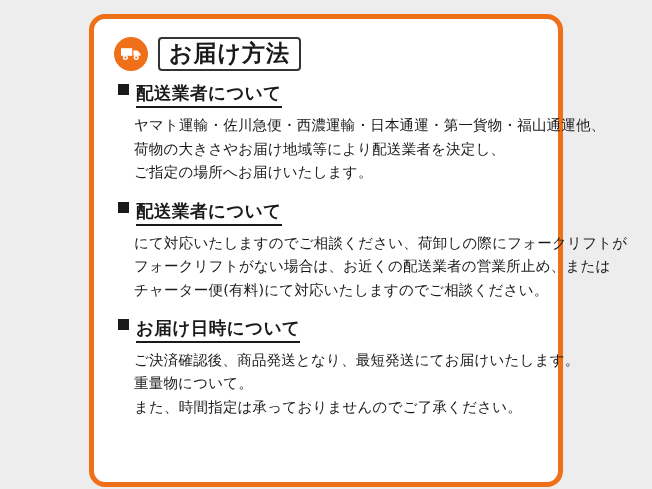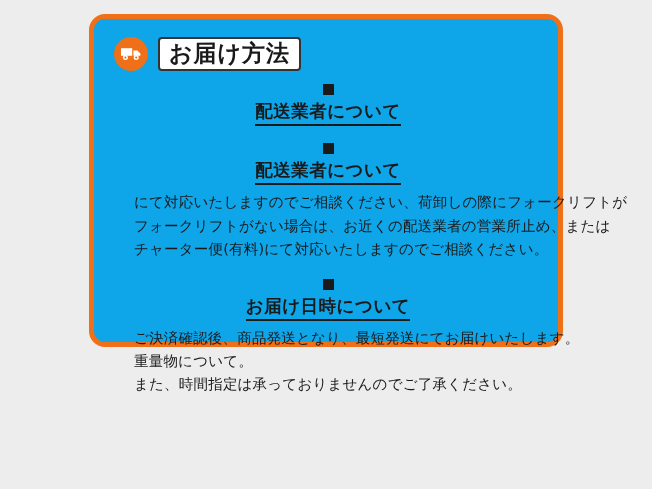--- a/index.html
+++ b/index.html
@@ -19,23 +19,23 @@
     width: 652px;
     height: 489px;
     background: #ededed;
   }
 
   .card {
     position: absolute;
     left: 89px;
     top: 14px;
     width: 474px;
-    height: 333px;
+    height: 473px;
     box-sizing: border-box;
-    background: #0ea5e9;
+    background: #ffffff;
     border: 5px solid #ef7018;
     border-radius: 16px;
   }
 
   .card-inner {
     padding: 16px 20px 10px 18px;
   }
 
   
   .title-row {
@@ -73,24 +73,23 @@
   }
 
   
   .section {
     margin: 0 0 16px 0;
   }
   .section:last-child { margin-bottom: 10px; }
 
   .section-head {
     display: flex;
-    align-items: center;
+    align-items: flex-start;
     gap: 7px;
     margin: 0 0 6px 6px;
-    flex-direction: column;
   }
   .sq {
     width: 11px;
     height: 11px;
     background: #1a1a1a;
     flex: 0 0 auto;
     position: relative;
     top: 1px;
   }
   .section-title {
@@ -138,20 +137,25 @@
         <div class="title-box">
           <div class="title-text">お届け方法</div>
         </div>
       </div>
 
       <div class="section">
         <div class="section-head">
           <span class="sq"></span>
           <span class="section-title">配送業者について</span>
         </div>
+        <div class="section-body">
+          <div class="line">ヤマト運輸・佐川急便・西濃運輸・日本通運・第一貨物・福山通運他、</div>
+          <div class="line">荷物の大きさやお届け地域等により配送業者を決定し、</div>
+          <div class="line">ご指定の場所へお届けいたします。</div>
+        </div>
       </div>
 
       <div class="section">
         <div class="section-head">
           <span class="sq"></span>
           <span class="section-title">配送業者について</span>
         </div>
         <div class="section-body">
           <div class="line">にて対応いたしますのでご相談ください、荷卸しの際にフォークリフトが</div>
           <div class="line">フォークリフトがない場合は、お近くの配送業者の営業所止め、または</div>

